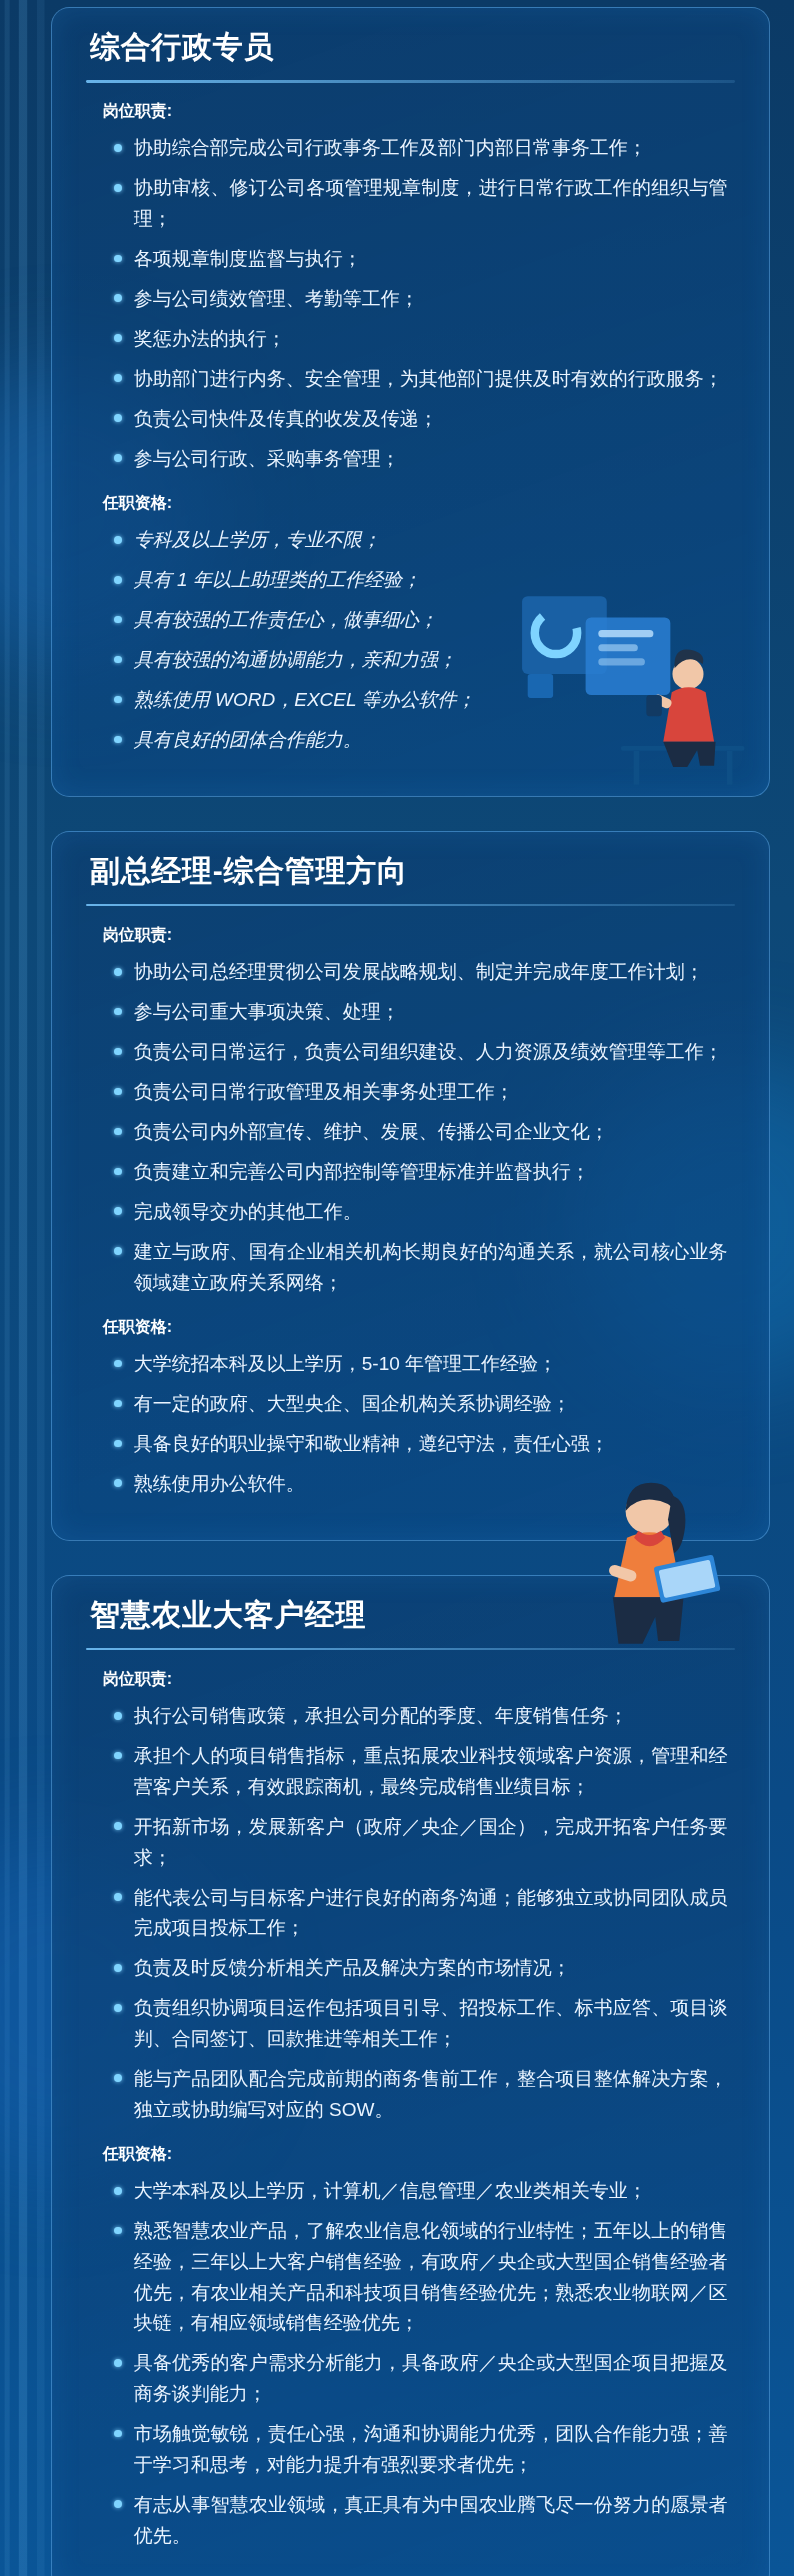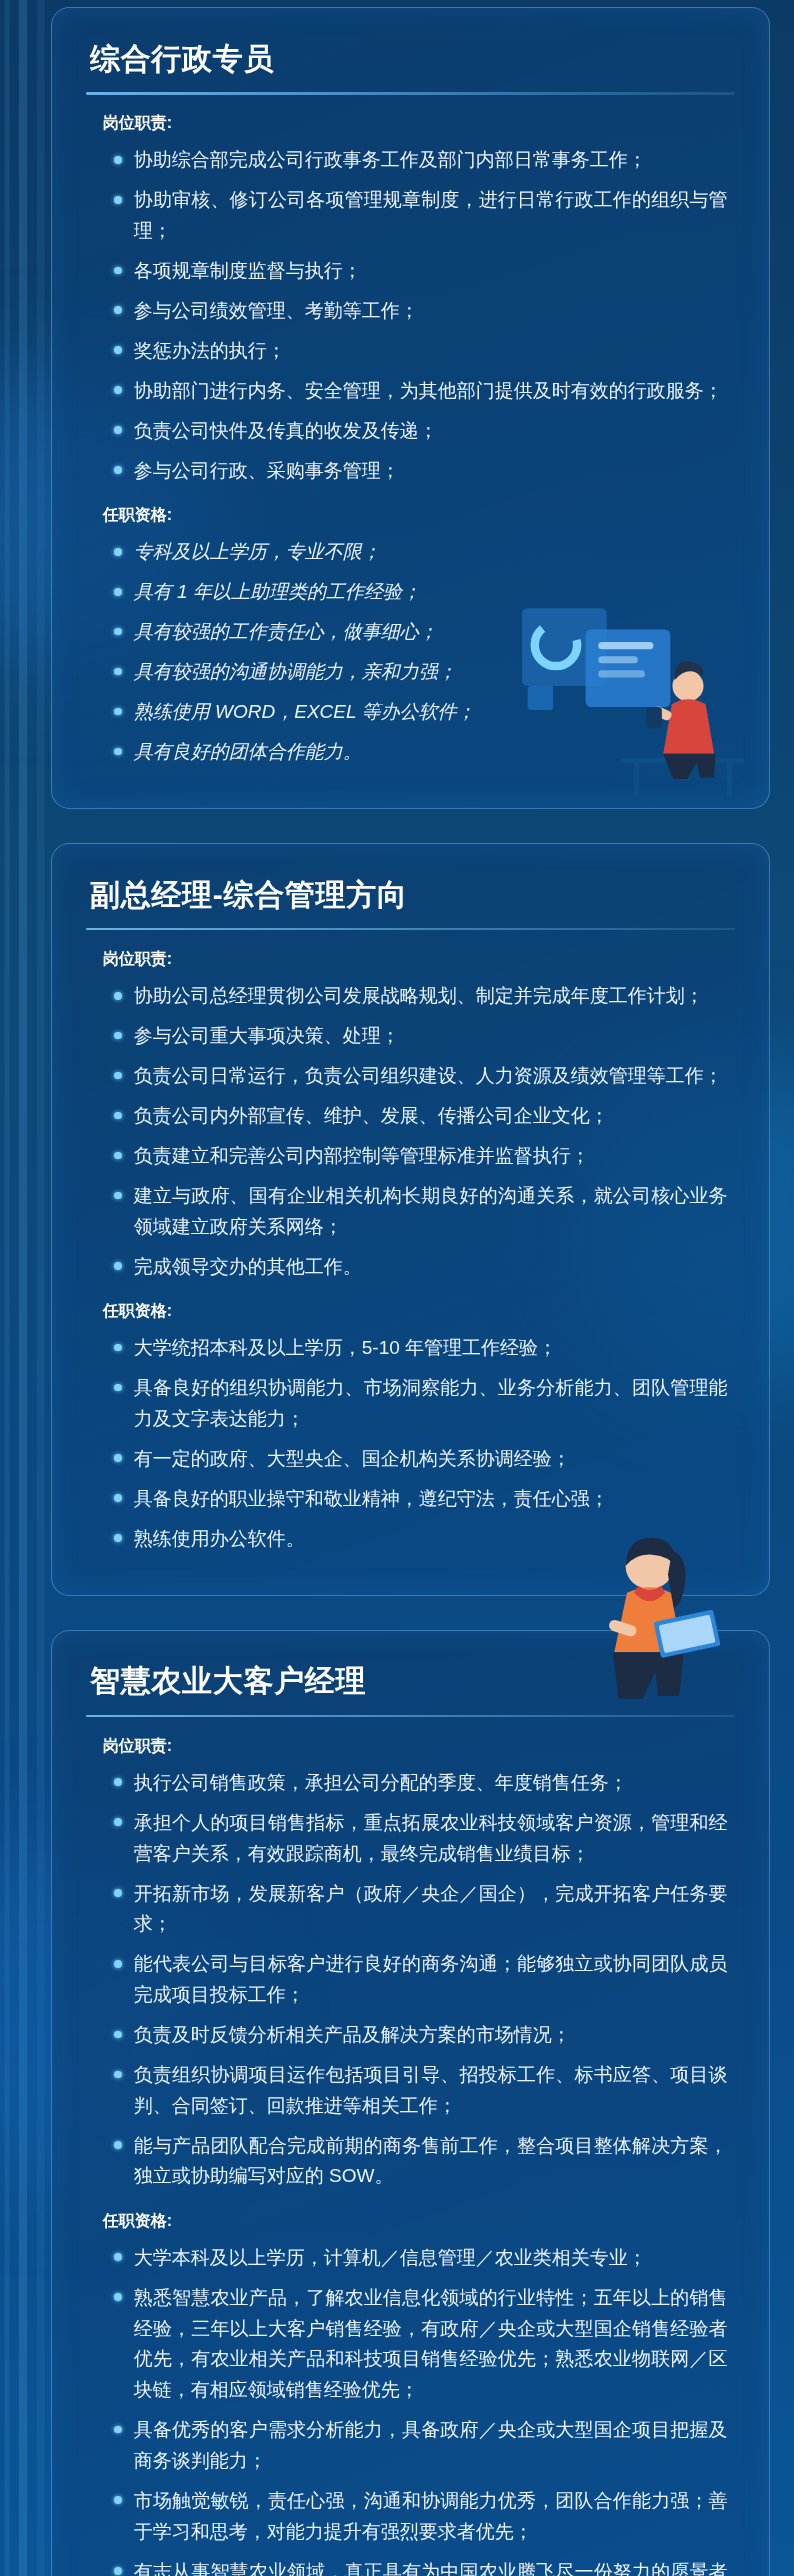--- a/index.html
+++ b/index.html
@@ -57,21 +57,21 @@
     width: 795px;
   }
 
   .card {
     position: relative;
     margin: 0 0 34px 25.4px;
     border: 1.4px solid rgba(110,190,255,0.45);
     border-radius: 18.4px;
     background: linear-gradient(160deg, rgba(12,62,112,0.75) 0%, rgba(10,74,136,0.62) 100%);
     box-shadow: inset 0 0 28px rgba(40,140,220,0.18);
-    padding: 28px 34px 31px 34px;
+    padding: 16px 34px 31px 34px;
     box-sizing: border-box;
     overflow: visible;
   }
 
   .card-title {
     font-size: 30px;
     font-weight: bold;
     letter-spacing: 0.7px;
     color: #ffffff;
     margin: 2.8px 0 5.7px 4.2px;
@@ -193,30 +193,30 @@
 
   <div class="card">
     <div class="card-title">副总经理-综合管理方向</div>
     <div class="title-underline"></div>
 
     <div class="section-title">岗位职责:</div>
     <ul class="list">
       <li>协助公司总经理贯彻公司发展战略规划、制定并完成年度工作计划；</li>
       <li>参与公司重大事项决策、处理；</li>
       <li>负责公司日常运行，负责公司组织建设、人力资源及绩效管理等工作；</li>
+      <li>负责公司日常行政管理及相关事务处理工作；</li>
       <li>负责公司内外部宣传、维护、发展、传播公司企业文化；</li>
       <li>负责建立和完善公司内部控制等管理标准并监督执行；</li>
+      <li>完成领导交办的其他工作。</li>
       <li>建立与政府、国有企业相关机构长期良好的沟通关系，就公司核心业务领域建立政府关系网络；</li>
-      <li>完成领导交办的其他工作。</li>
     </ul>
 
     <div class="section-title">任职资格:</div>
     <ul class="list">
       <li>大学统招本科及以上学历，5-10 年管理工作经验；</li>
-      <li>具备良好的组织协调能力、市场洞察能力、业务分析能力、团队管理能力及文字表达能力；</li>
       <li>有一定的政府、大型央企、国企机构关系协调经验；</li>
       <li>具备良好的职业操守和敬业精神，遵纪守法，责任心强；</li>
       <li>熟练使用办公软件。</li>
     </ul>
   </div>
 
   <div class="card" style="margin-bottom:7px;">
     <svg class="illus illus-2" viewBox="0 0 230 300" style="top:-106px; bottom:auto;">
       <ellipse cx="118" cy="58" rx="34" ry="33" fill="#f1c7a8"></ellipse>
       <path d="M84 58 q2 -40 36 -40 q36 0 36 42 q-10 -16 -34 -18 q-24 -2 -38 16z" fill="#1b2c44"></path>

